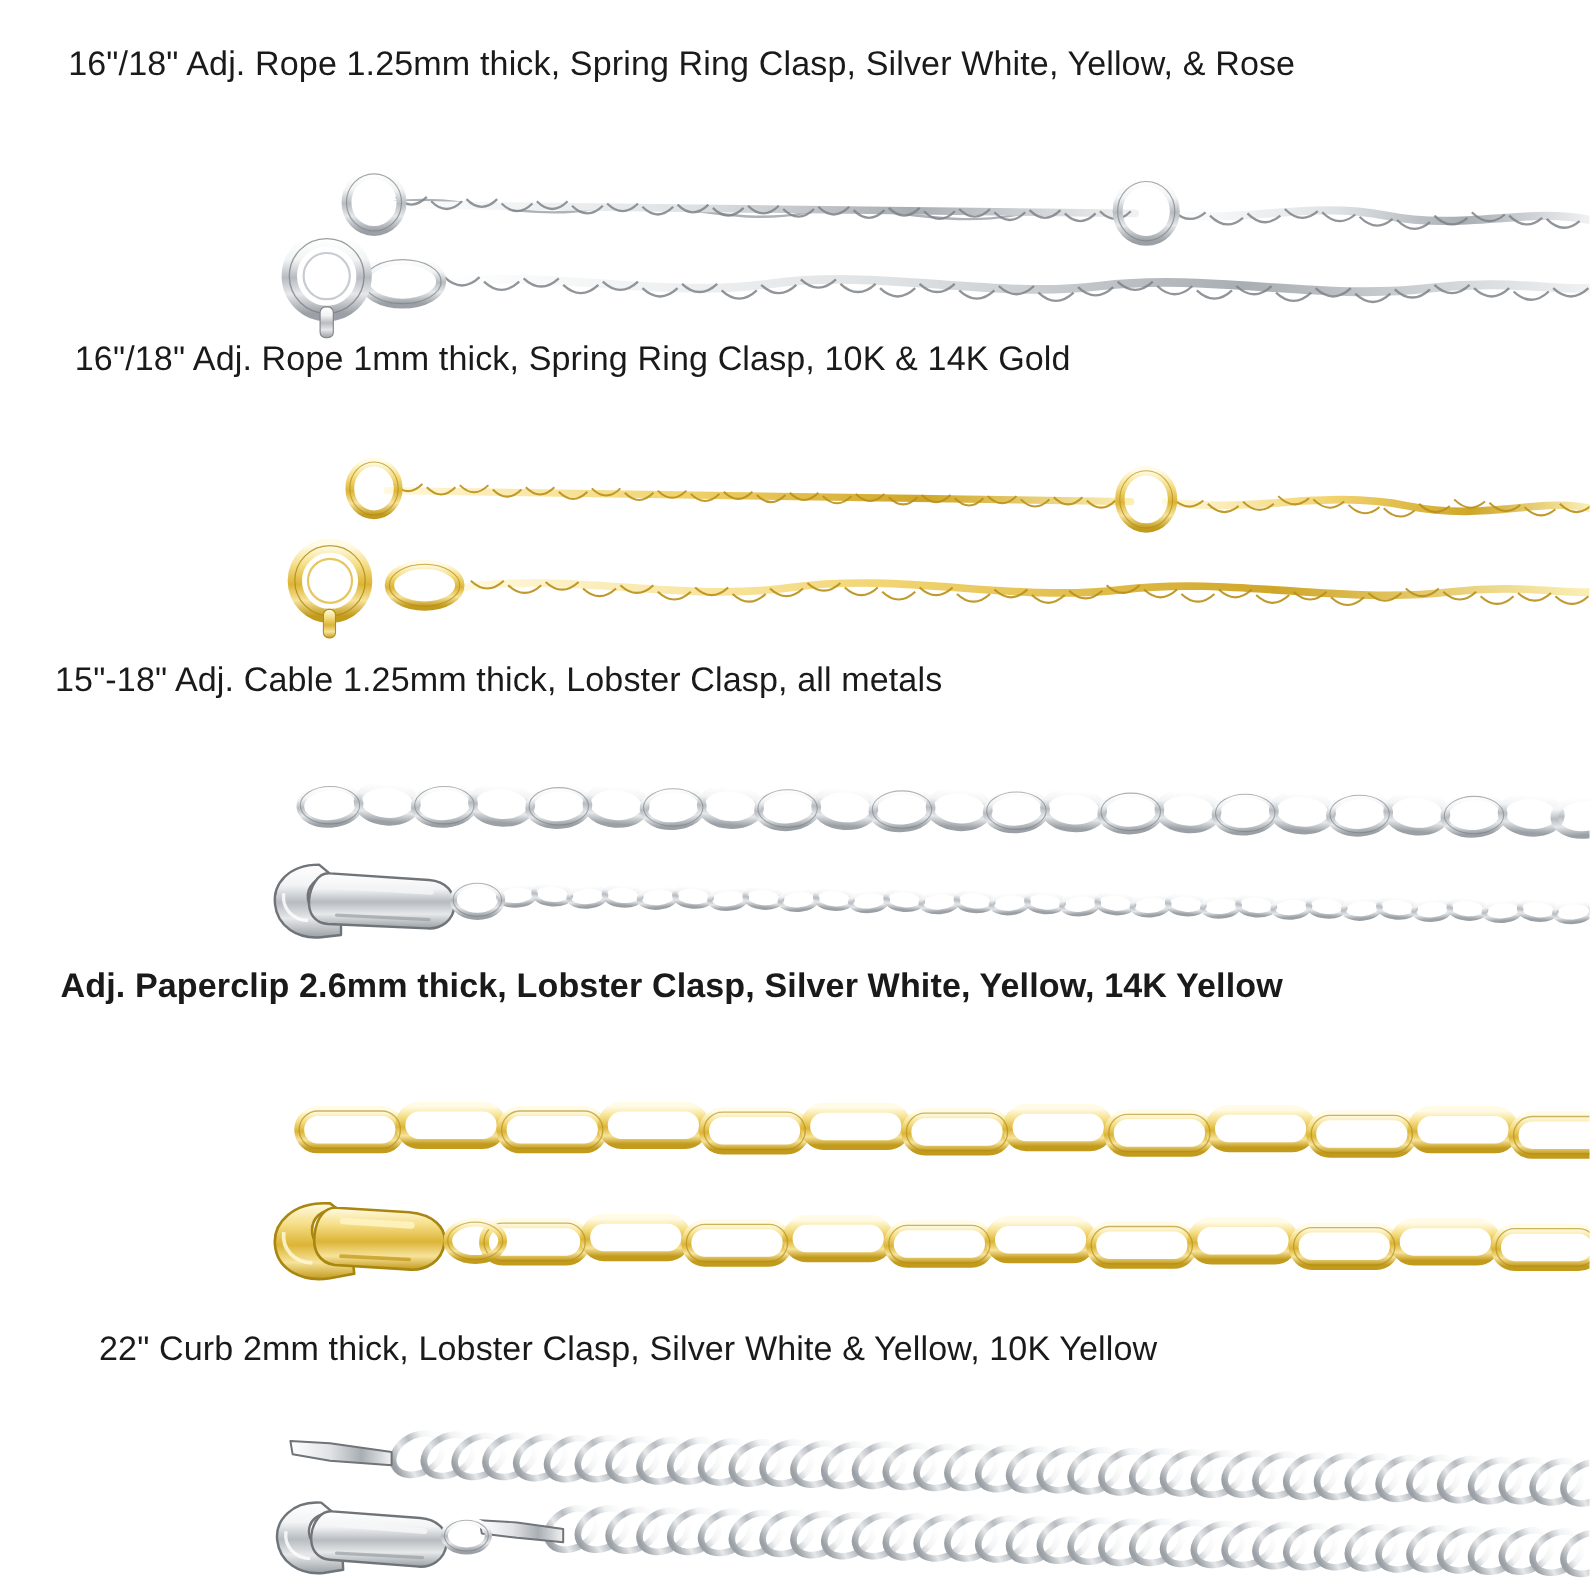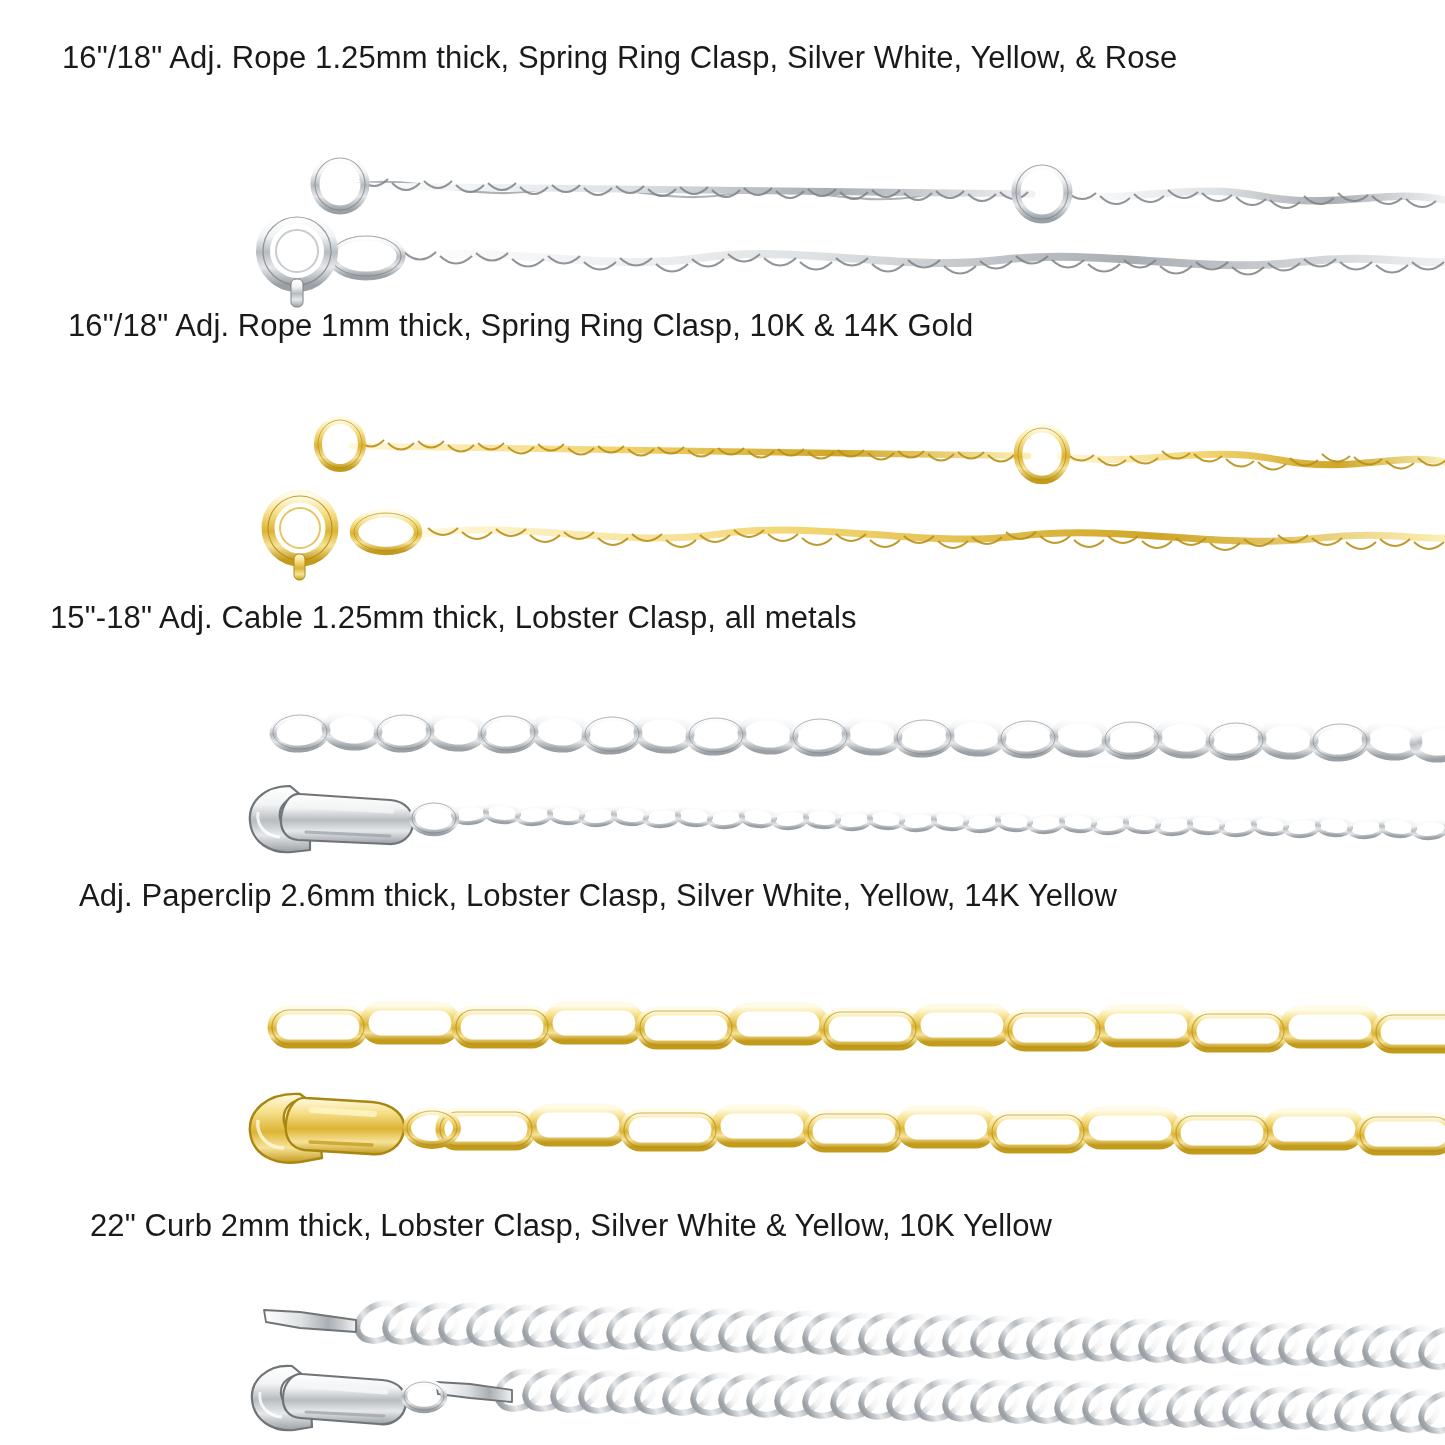--- a/index.html
+++ b/index.html
@@ -42,21 +42,21 @@
   }
   .s1 { top: 40px; }
   .s2 { top: 308px; }
   .s3 { top: 600px; }
   .s4 { top: 878px; }
   .s5 { top: 1208px; }
 
   .lbl1 { padding-left: 62px; }
   .lbl2 { padding-left: 68px; }
   .lbl3 { padding-left: 50px; }
-  .lbl4 { padding-left: 79px; }
+  .lbl4 { padding-left: 55px; font-weight: bold; }
   .lbl5 { padding-left: 90px; }
 </style>
 </head>
 <body>
 
 <div class="sheet">
 
   <div class="chain-section s1">
     <div class="section-label lbl1">16"/18" Adj. Rope 1.25mm thick, Spring Ring Clasp, Silver White, Yellow, &amp; Rose</div>
     <div class="art">

